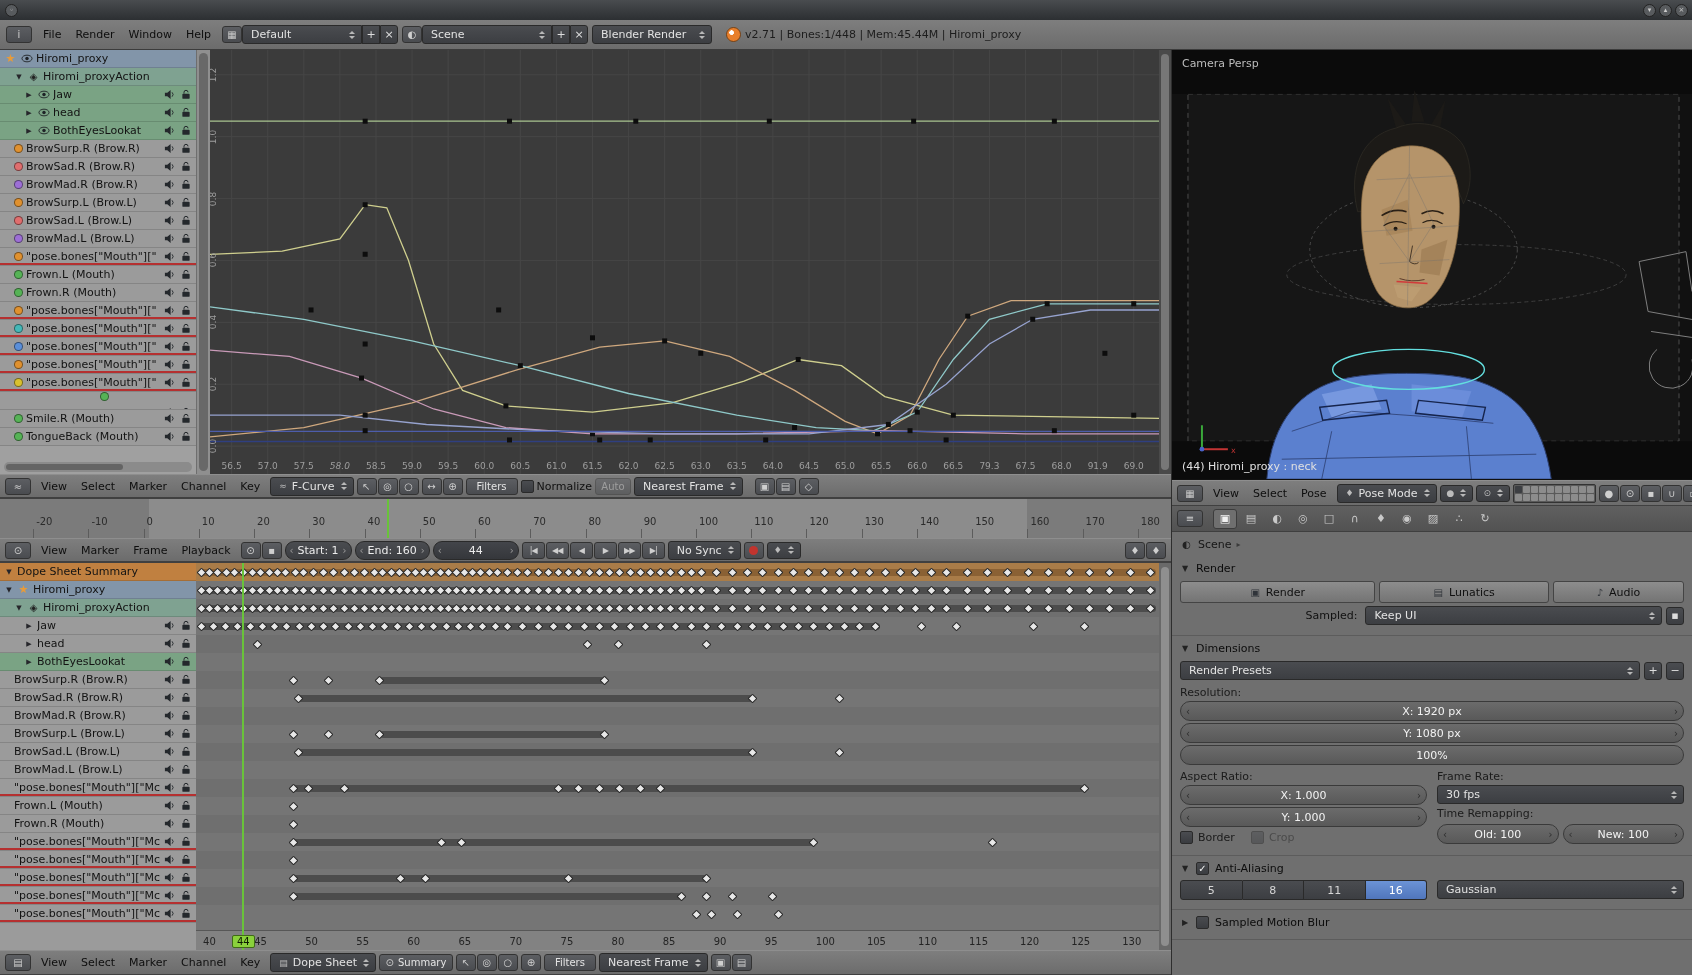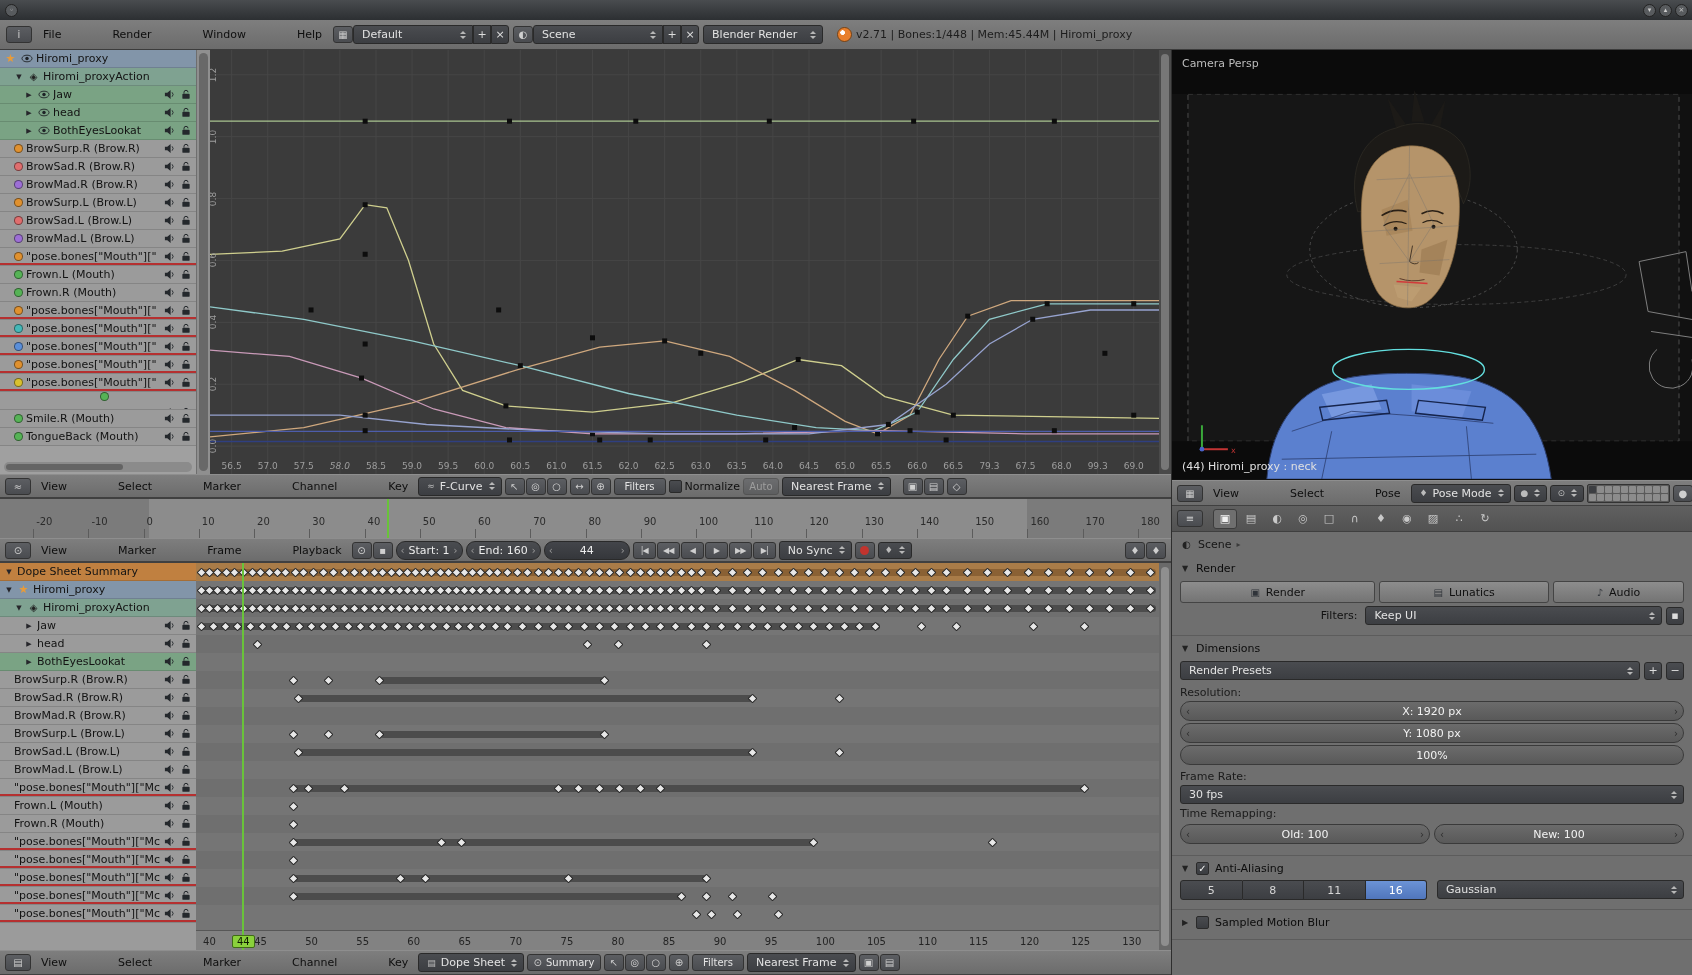--- a/index.html
+++ b/index.html
@@ -8,21 +8,21 @@
 
 
 .titlebar{height:20px;background:linear-gradient(#494c4f,#2c2f32);display:flex;align-items:center;padding:0 4px;color:#cfcfcf;}
 .titlebar .title{position:absolute;left:0;right:0;text-align:center;font-size:11px;color:#d8d8d8;white-space:nowrap;overflow:hidden;}
 .winbtn{width:13px;height:13px;border-radius:50%;background:#585b5e;border:1px solid #222;margin-left:3px;font-size:7px;line-height:11px;text-align:center;color:#ccc;z-index:2;}
 .winbtn.left{margin-right:auto;margin-left:1px;}
 .wincl{margin-left:auto;display:flex;z-index:2;}
 
 
 .hdr{display:flex;align-items:center;gap:3px;background:linear-gradient(#7e7e7e,#6c6c6c);border-top:1px solid #8e8e8e;border-bottom:1px solid #404040;padding:0 5px;font-size:11px;color:#101010;overflow:hidden;white-space:nowrap;}
-.menus{display:flex;align-items:center;gap:37px;}
+.menus{display:flex;align-items:center;}
 .menu-item{padding:2px 7px;color:#0e0e0e;}
 .dd{position:relative;background:linear-gradient(#4a4c50,#3c3e42);color:#e2e2e2;border:1px solid #2a2a2a;border-radius:3px;padding:2px 18px 2px 8px;display:inline-flex;align-items:center;gap:5px;font-size:11px;min-height:17px;}
 .dd::after{content:"";position:absolute;right:6px;top:50%;margin-top:1px;border:3px solid transparent;border-top-color:#b8b8b8;}
 .dd::before{content:"";position:absolute;right:6px;top:50%;margin-top:-7px;border:3px solid transparent;border-bottom-color:#b8b8b8;}
 .dd .mic{font-size:9px;color:#bbb;}
 .icon-btn{min-width:20px;height:17px;background:linear-gradient(#5c5e62,#4a4c50);border:1px solid #333;border-radius:3px;color:#cfcfcf;display:inline-flex;align-items:center;justify-content:center;font-size:10px;padding:0 2px;}
 .etype{min-width:26px;}
 .pill{position:relative;background:linear-gradient(#4a4c50,#3c3e42);border:1px solid #2a2a2a;border-radius:9px;color:#ececec;padding:2px 12px;font-size:11px;display:inline-flex;align-items:center;justify-content:center;min-height:17px;}
 .pill::before{content:"‹";position:absolute;left:4px;color:#9a9a9a;font-size:10px;}
 .pill::after{content:"›";position:absolute;right:4px;color:#9a9a9a;font-size:10px;}
@@ -698,21 +698,21 @@
               <span class="ge-xlab" style="left: 55.5133%;">63.5</span>
               <span class="ge-xlab" style="left: 59.3156%;">64.0</span>
               <span class="ge-xlab" style="left: 63.1179%;">64.5</span>
               <span class="ge-xlab" style="left: 66.9202%;">65.0</span>
               <span class="ge-xlab" style="left: 70.7224%;">65.5</span>
               <span class="ge-xlab" style="left: 74.5247%;">66.0</span>
               <span class="ge-xlab" style="left: 78.327%;">66.5</span>
               <span class="ge-xlab" style="left: 82.1293%;">79.3</span>
               <span class="ge-xlab" style="left: 85.9316%;">67.5</span>
               <span class="ge-xlab" style="left: 89.7338%;">68.0</span>
-              <span class="ge-xlab" style="left: 93.5361%;">99.3</span>
+              <span class="ge-xlab" style="left: 93.5361%;">91.9</span>
               <span class="ge-xlab" style="left: 97.3384%;">69.0</span>
             </div>
         </div>
         <div id="ge-rscroll">
             <span class="handle"></span>
           </div>
       </div>
 
       <div id="graph-hdr" class="hdr">
         <span class="icon-btn etype">≈</span>
@@ -1768,21 +1768,21 @@
             <span class="pbtn" style="flex:1.3">
                 <span class="bic">▤</span>
                 <span>Lunatics</span>
               </span>
             <span class="pbtn">
                 <span class="bic">♪</span>
                 <span>Audio</span>
               </span>
           </div>
           <div class="prow">
-            <span class="w36" style="text-align:right;padding-right:4px">Filters:</span>
+            <span class="w36" style="text-align:right;padding-right:4px">Sampled:</span>
             <span class="dd flex1">
                 <span>Keep UI</span>
               </span>
             <span class="sqbtn">▪</span>
           </div>
         </div>
 
         <div class="panel">
           <div class="panel-hdr">
             <span class="tri">▼</span>
@@ -1797,20 +1797,32 @@
           </div>
           <div class="pgrid">
             <div class="pcol">
               <div class="plabel">Resolution:</div>
               <div class="num">X: 1920 px</div>
               <div class="num">Y: 1080 px</div>
               <div class="num plain">100%</div>
             </div>
           </div>
           <div class="pgrid">
+            <div class="pcol">
+              <div class="plabel">Aspect Ratio:</div>
+              <div class="num">X: 1.000</div>
+              <div class="num">Y: 1.000</div>
+              <div class="chkrow">
+                <span class="chk"></span>
+                <span>Border</span>
+                <span class="gap6"></span>
+                <span class="chk dim"></span>
+                <span class="dim">Crop</span>
+              </div>
+            </div>
             <div class="pcol">
               <div class="plabel">Frame Rate:</div>
               <div class="prow" style="margin:2px 0">
                   <span class="dd flex1">
                     <span>30 fps</span>
                   </span>
                 </div>
               <div class="plabel">Time Remapping:</div>
               <div class="prow" style="margin:2px 0">
                 <span class="num flex1">Old: 100</span>

